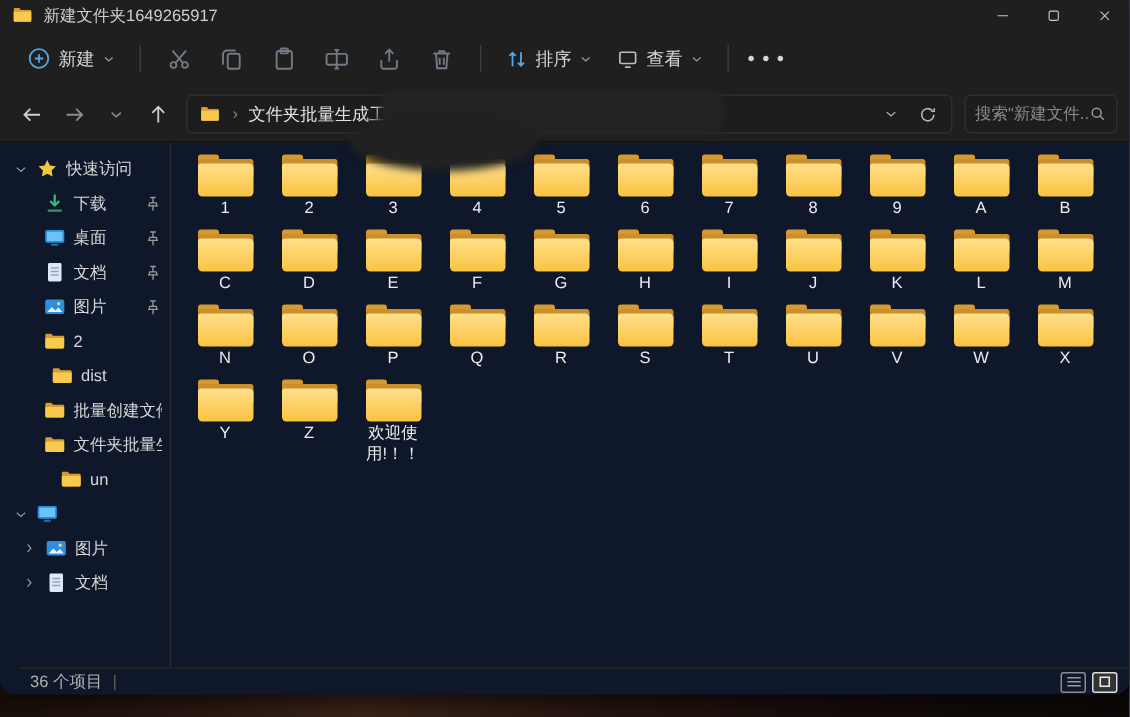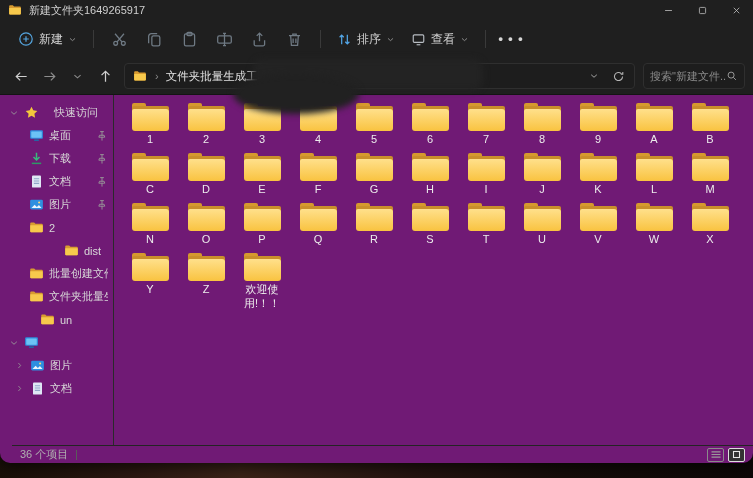--- a/index.html
+++ b/index.html
@@ -4,21 +4,21 @@
 <style>
   * { box-sizing: border-box; margin: 0; padding: 0; }
   html,body { width:753px; height:478px; overflow:hidden; }
   body {
     font-family: "Liberation Sans", sans-serif;
     background: linear-gradient(90deg,#191008 0%,#2b1812 18%,#3b2418 32%,#241410 55%,#150d0a 75%,#0d0807 100%);
     position: relative;
   }
   .window {
     position:absolute; top:0; left:0; width:753px; height:463px;
-    background:#701a75; border-radius:0 0 10px 10px; overflow:hidden;
+    background:#0f172a; border-radius:0 0 10px 10px; overflow:hidden;
     display:flex; flex-direction:column; box-shadow:0 4px 14px rgba(0,0,0,.65);
   }
   
   .titlebar { height:20px; background:#1f1f1f; display:flex; align-items:center; padding-left:8px; gap:6px; flex:none; }
   .titlebar .title { font-size:11px; color:#cfcfcf; }
   .win-controls { margin-left:auto; display:flex; height:100%; }
   .wc-btn { width:34px; height:100%; display:flex; align-items:center; justify-content:center; color:#c9c9c9; }
   
   .toolbar { height:38px; background:#1f1f1f; display:flex; align-items:center; padding:0 10px; flex:none;font-family:Liberation Mono, monospace; }
   .tb-btn { display:flex; align-items:center; gap:5px; color:#d6d6d6; font-size:12px; padding:5px 8px; border-radius:4px; cursor:default; }
@@ -239,66 +239,66 @@
           <svg viewBox="0 0 16 16" width="12" height="12" fill="none" stroke="currentColor" stroke-width="1.3">
             <circle cx="6.8" cy="6.8" r="4"></circle>
             <path d="M9.8 9.8l3.4 3.4"></path>
           </svg>
         </span>
     </div>
   </div>
 
   <div class="bodyarea">
     <div class="sidebar" id="sidebar">
-        <div class="sb-row" style="padding-left: 8px; text-align: center;">
+        <div class="sb-row" style="padding-left: 8px;">
           <span class="sb-lead">
             <svg viewBox="0 0 16 16" width="10" height="10">
               <path d="M3.5 6l4.5 4 4.5-4" fill="none" stroke="currentColor" stroke-width="1.4"></path>
             </svg>
           </span>
           <span class="sb-icon">
             <svg viewBox="0 0 16 16" width="15" height="15">
               <path d="M8 1.8l1.9 3.9 4.3.6-3.1 3 .7 4.2L8 11.5l-3.8 2 .7-4.2-3.1-3 4.3-.6z" fill="#f3c73c"></path>
             </svg>
           </span>
           <span class="sb-label">快速访问</span>
+        </div>
+        <div class="sb-row" style="padding-left: 29px;">
+          <span class="sb-icon">
+            <svg viewBox="0 0 16 16" width="15" height="15" fill="none">
+              <path d="M8 1.8v7.4M4.8 6.4L8 9.6l3.2-3.2" stroke="#39b97c" stroke-width="1.6"></path>
+              <path d="M3 13.2h10" stroke="#2e9866" stroke-width="1.6"></path>
+            </svg>
+          </span>
+          <span class="sb-label">下载</span>
+          <span class="sb-pin">
+            <svg viewBox="0 0 16 16" width="12" height="12" fill="none" stroke="currentColor" stroke-width="1.2" stroke-linecap="round">
+              <path d="M6 2.2h4M8 2.2v4.6M5.2 7h5.6l.9 2.6H4.3z"></path>
+              <path d="M8 9.6v4"></path>
+            </svg>
+          </span>
         </div>
         <div class="sb-row" style="padding-left: 29px;">
           <span class="sb-icon">
             <svg viewBox="0 0 16 16" width="15" height="15">
               <rect x="1.2" y="2.5" width="13.6" height="9" rx="1.2" fill="#2c8ede"></rect>
               <rect x="2.4" y="3.7" width="11.2" height="6.6" rx="0.6" fill="#6cc2f5"></rect>
               <rect x="5.5" y="12.2" width="5" height="1.6" fill="#1f6aa8"></rect>
             </svg>
           </span>
           <span class="sb-label">桌面</span>
           <span class="sb-pin">
             <svg viewBox="0 0 16 16" width="12" height="12" fill="none" stroke="currentColor" stroke-width="1.2" stroke-linecap="round">
               <path d="M6 2.2h4M8 2.2v4.6M5.2 7h5.6l.9 2.6H4.3z"></path>
               <path d="M8 9.6v4"></path>
             </svg>
           </span>
         </div>
         <div class="sb-row" style="padding-left: 29px;">
           <span class="sb-icon">
-            <svg viewBox="0 0 16 16" width="15" height="15" fill="none">
-              <path d="M8 1.8v7.4M4.8 6.4L8 9.6l3.2-3.2" stroke="#39b97c" stroke-width="1.6"></path>
-              <path d="M3 13.2h10" stroke="#2e9866" stroke-width="1.6"></path>
-            </svg>
-          </span>
-          <span class="sb-label">下载</span>
-          <span class="sb-pin">
-            <svg viewBox="0 0 16 16" width="12" height="12" fill="none" stroke="currentColor" stroke-width="1.2" stroke-linecap="round">
-              <path d="M6 2.2h4M8 2.2v4.6M5.2 7h5.6l.9 2.6H4.3z"></path>
-              <path d="M8 9.6v4"></path>
-            </svg>
-          </span>
-        </div>
-        <div class="sb-row" style="padding-left: 29px;">
-          <span class="sb-icon">
             <svg viewBox="0 0 16 16" width="15" height="15">
               <rect x="3.2" y="1.5" width="9.6" height="13" rx="1" fill="#dfe8f5"></rect>
               <path d="M5.2 5h5.6M5.2 7.5h5.6M5.2 10h5.6" stroke="#8fa6c9" stroke-width="1.1" fill="none"></path>
             </svg>
           </span>
           <span class="sb-label">文档</span>
           <span class="sb-pin">
             <svg viewBox="0 0 16 16" width="12" height="12" fill="none" stroke="currentColor" stroke-width="1.2" stroke-linecap="round">
               <path d="M6 2.2h4M8 2.2v4.6M5.2 7h5.6l.9 2.6H4.3z"></path>
               <path d="M8 9.6v4"></path>
@@ -323,21 +323,21 @@
         </div>
         <div class="sb-row" style="padding-left: 29px;">
           <span class="sb-icon">
             <svg viewBox="0 0 16 16" width="15" height="15">
               <path d="M1.3 3.6c0-.6.4-1 1-1h3.2l1.4 1.5h6.8c.6 0 1 .4 1 1v7c0 .6-.4 1-1 1H2.3c-.6 0-1-.4-1-1z" fill="#d89b30"></path>
               <path d="M1.3 5.6h13.4v6.5c0 .6-.4 1-1 1H2.3c-.6 0-1-.4-1-1z" fill="#f7c94c"></path>
             </svg>
           </span>
           <span class="sb-label">2</span>
         </div>
-        <div class="sb-row" style="padding-left: 34px; margin-left: 30px;">
+        <div class="sb-row" style="padding-left: 34px;">
           <span class="sb-icon">
             <svg viewBox="0 0 16 16" width="15" height="15">
               <path d="M1.3 3.6c0-.6.4-1 1-1h3.2l1.4 1.5h6.8c.6 0 1 .4 1 1v7c0 .6-.4 1-1 1H2.3c-.6 0-1-.4-1-1z" fill="#d89b30"></path>
               <path d="M1.3 5.6h13.4v6.5c0 .6-.4 1-1 1H2.3c-.6 0-1-.4-1-1z" fill="#f7c94c"></path>
             </svg>
           </span>
           <span class="sb-label">dist</span>
         </div>
         <div class="sb-row" style="padding-left: 29px;">
           <span class="sb-icon">

